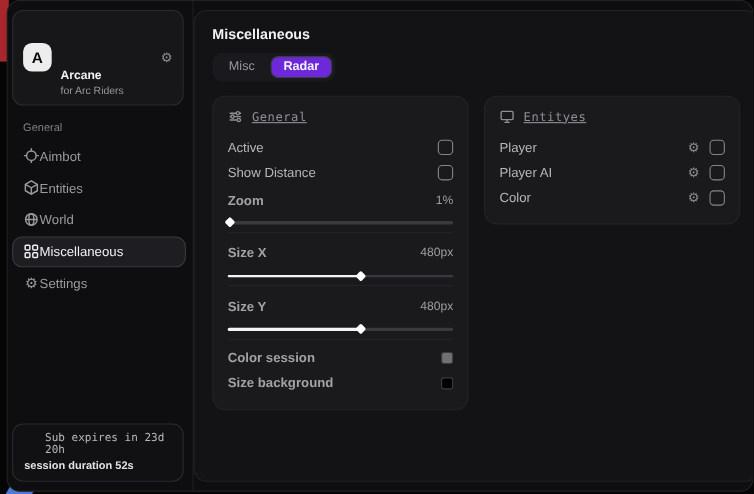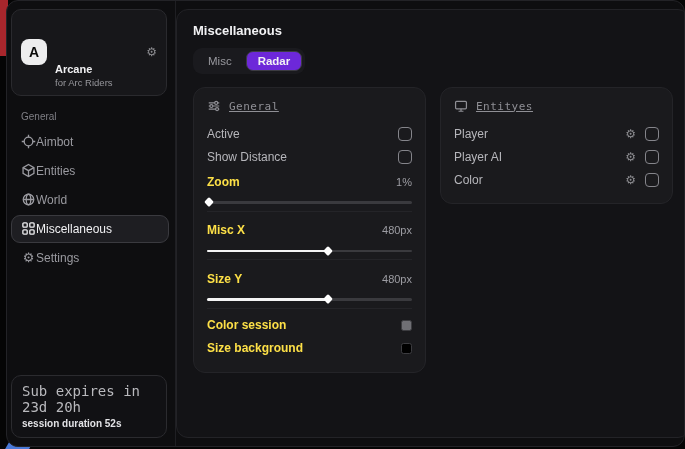--- a/index.html
+++ b/index.html
@@ -33,41 +33,41 @@
   .nav { display:flex; flex-direction:column; }
   .nav-item { height:28px; margin:0 6px 1px 4px; padding:0 9px; border-radius:9px;
               border:1px solid transparent; display:flex; align-items:center; gap:0;
               color:#9a9aa0; font-size:12px; cursor:pointer; }
   .nav-item.active { background:#1e1e22; border-color:#3a3a3f; color:#f1f1f3; }
   .nav-item svg, .card-head svg { flex:0 0 auto; }
   .glyph { font-size:13px; line-height:1; width:15px; text-align:center; }
 
   .side-footer { margin:auto 8px 8px 4px; border:1px solid #2b2b2f; border-radius:10px;
                  padding:7px 10px 8px; background:#111114; }
-  .sf-line1 { font-family:"DejaVu Sans Mono", monospace; font-size:14px; color:#b9b9bd; }
+  .sf-line1 { font-family:"DejaVu Sans Mono", monospace; font-size:10px; color:#b9b9bd;margin-left:19px; }
   .sf-line2 { font-size:10px; color:#e2e2e5; margin-top:3px; font-weight:bold; }
 
   
   .main { flex:1; margin:8px 8px 8px 0; background:#131316; border:1px solid #232327;
           border-radius:12px; padding:13px 16px; }
   .page-title { color:#f2f2f4; font-size:13px; font-weight:bold; }
   .tabs { display:inline-flex; background:#1a1a1e; border-radius:9px; padding:3px; gap:2px;
           margin-top:10px; }
   .tab { padding:4px 12px; border-radius:7px; font-size:11.5px; color:#98989e; cursor:pointer; }
   .tab.active { background:#6d28d9; color:#f2f2f4; border:1px solid #3c3c41; padding:3px 11px;font-weight:bold; }
 
   .cards { display:flex; gap:14px; margin-top:13px; align-items:flex-start; }
   .card { width:233px; background:#1a1a1d; border:1px solid #242428; border-radius:12px;
           padding:11px 13px 12px; }
   .card-head { display:flex; align-items:center; gap:8px; color:#8f8f95; margin-bottom:9px;text-decoration:underline; }
   .card-title { font-family:"DejaVu Sans Mono", monospace; font-size:11px; letter-spacing:.5px; }
 
   .row { display:flex; align-items:center; height:23px; }
   .row-label { flex:1; font-size:12px; color:#b6b6bb; }
-  .row-label.strong { color:#fde047; font-weight:bold; }
+  .row-label.strong { color:#a3a3a3; font-weight:bold; }
   .row-value { font-size:11px; color:#9d9da3; }
 
   .checkbox { width:14px; height:14px; border:1.5px solid #85858b; border-radius:4px;
               background:transparent; cursor:pointer; }
   .gear-small { color:#8a8a8e; font-size:12px; line-height:1; margin-right:9px; cursor:pointer; }
 
   .slider-group { padding-top:2px; }
   .slider-group.sep { border-top:1px solid #242428; margin-top:7px; padding-top:7px; }
   .track { position:relative; height:2.5px; background:#3a3a3e; border-radius:2px;
            margin:8px 0 6px; cursor:pointer; }
@@ -182,21 +182,21 @@
               <span class="row-value">1%</span>
             </div>
             <div class="track">
               <span class="fill" style="width: 1%;"></span>
               <span class="thumb" style="left: 1%;"></span>
             </div>
           </div>
 
           <div class="slider-group sep">
             <div class="row">
-              <span class="row-label strong">Misc X</span>
+              <span class="row-label strong">Size X</span>
               <span class="row-value">480px</span>
             </div>
             <div class="track">
               <span class="fill" style="width: 59%;"></span>
               <span class="thumb" style="left: 59%;"></span>
             </div>
           </div>
 
           <div class="slider-group sep">
             <div class="row">

